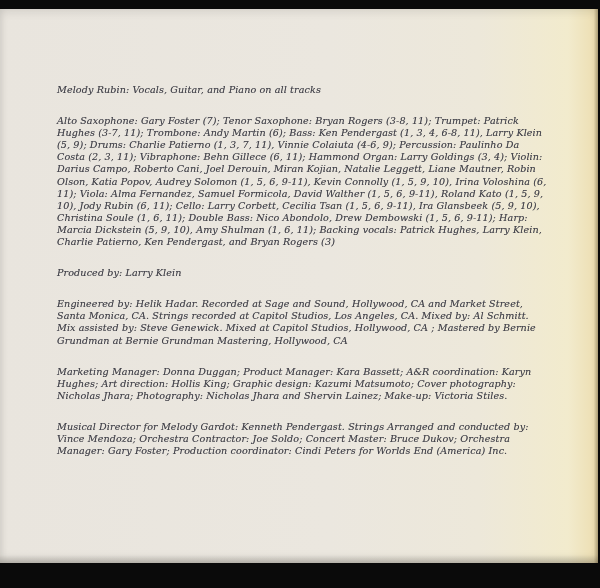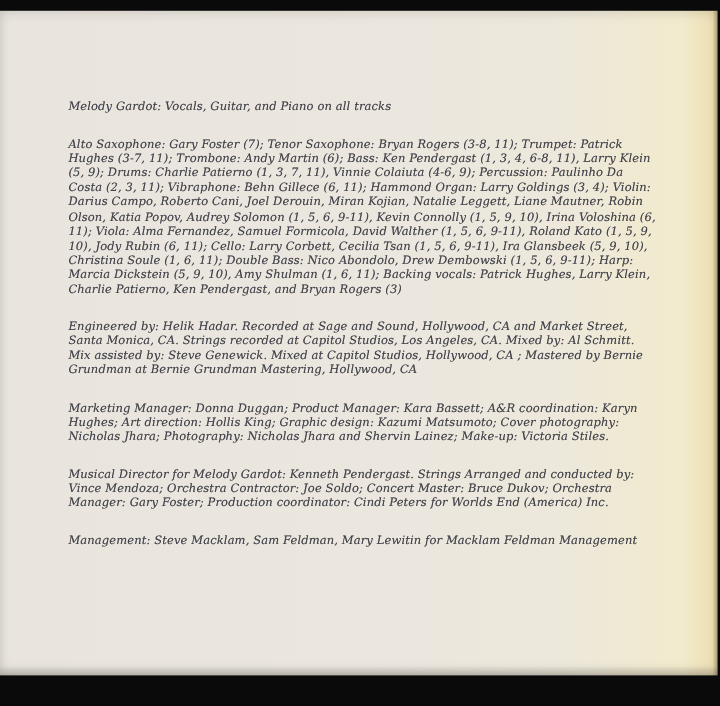--- a/index.html
+++ b/index.html
@@ -67,23 +67,23 @@
   }
 </style>
 </head>
 <body>
 
 <div class="scan">
   <div class="border-bar border-top"></div>
 
   <div class="paper">
     <div class="notes">
-      <p>Melody Gardot: Vocals, Guitar, and Piano on all tracks</p>
+      <p>Melody Rubin: Vocals, Guitar, and Piano on all tracks</p>
       <p>Alto Saxophone: Gary Foster (7); Tenor Saxophone: Bryan Rogers (3-8, 11); Trumpet: Patrick Hughes (3-7, 11); Trombone: Andy Martin (6); Bass: Ken Pendergast (1, 3, 4, 6-8, 11), Larry Klein (5, 9); Drums: Charlie Patierno (1, 3, 7, 11), Vinnie Colaiuta (4-6, 9); Percussion: Paulinho Da Costa (2, 3, 11); Vibraphone: Behn Gillece (6, 11); Hammond Organ: Larry Goldings (3, 4); Violin: Darius Campo, Roberto Cani, Joel Derouin, Miran Kojian, Natalie Leggett, Liane Mautner, Robin Olson, Katia Popov, Audrey Solomon (1, 5, 6, 9-11), Kevin Connolly (1, 5, 9, 10), Irina Voloshina (6, 11); Viola: Alma Fernandez, Samuel Formicola, David Walther (1, 5, 6, 9-11), Roland Kato (1, 5, 9, 10), Jody Rubin (6, 11); Cello: Larry Corbett, Cecilia Tsan (1, 5, 6, 9-11), Ira Glansbeek (5, 9, 10), Christina Soule (1, 6, 11); Double Bass: Nico Abondolo, Drew Dembowski (1, 5, 6, 9-11); Harp: Marcia Dickstein (5, 9, 10), Amy Shulman (1, 6, 11); Backing vocals: Patrick Hughes, Larry Klein, Charlie Patierno, Ken Pendergast, and Bryan Rogers (3)</p>
+      <p>Produced by: Larry Klein</p>
       <p>Engineered by: Helik Hadar. Recorded at Sage and Sound, Hollywood, CA and Market Street, Santa Monica, CA. Strings recorded at Capitol Studios, Los Angeles, CA. Mixed by: Al Schmitt. Mix assisted by: Steve Genewick. Mixed at Capitol Studios, Hollywood, CA ; Mastered by Bernie Grundman at Bernie Grundman Mastering, Hollywood, CA</p>
       <p>Marketing Manager: Donna Duggan; Product Manager: Kara Bassett; A&amp;R coordination: Karyn Hughes; Art direction: Hollis King; Graphic design: Kazumi Matsumoto; Cover photography: Nicholas Jhara; Photography: Nicholas Jhara and Shervin Lainez; Make-up: Victoria Stiles.</p>
       <p>Musical Director for Melody Gardot: Kenneth Pendergast. Strings Arranged and conducted by: Vince Mendoza; Orchestra Contractor: Joe Soldo; Concert Master: Bruce Dukov; Orchestra Manager: Gary Foster; Production coordinator: Cindi Peters for Worlds End (America) Inc.</p>
-      <p>Management: Steve Macklam, Sam Feldman, Mary Lewitin for Macklam Feldman Management</p>
     </div>
   </div>
 
   <div class="border-bar border-bottom"></div>
 </div>
 
 </body></html>

